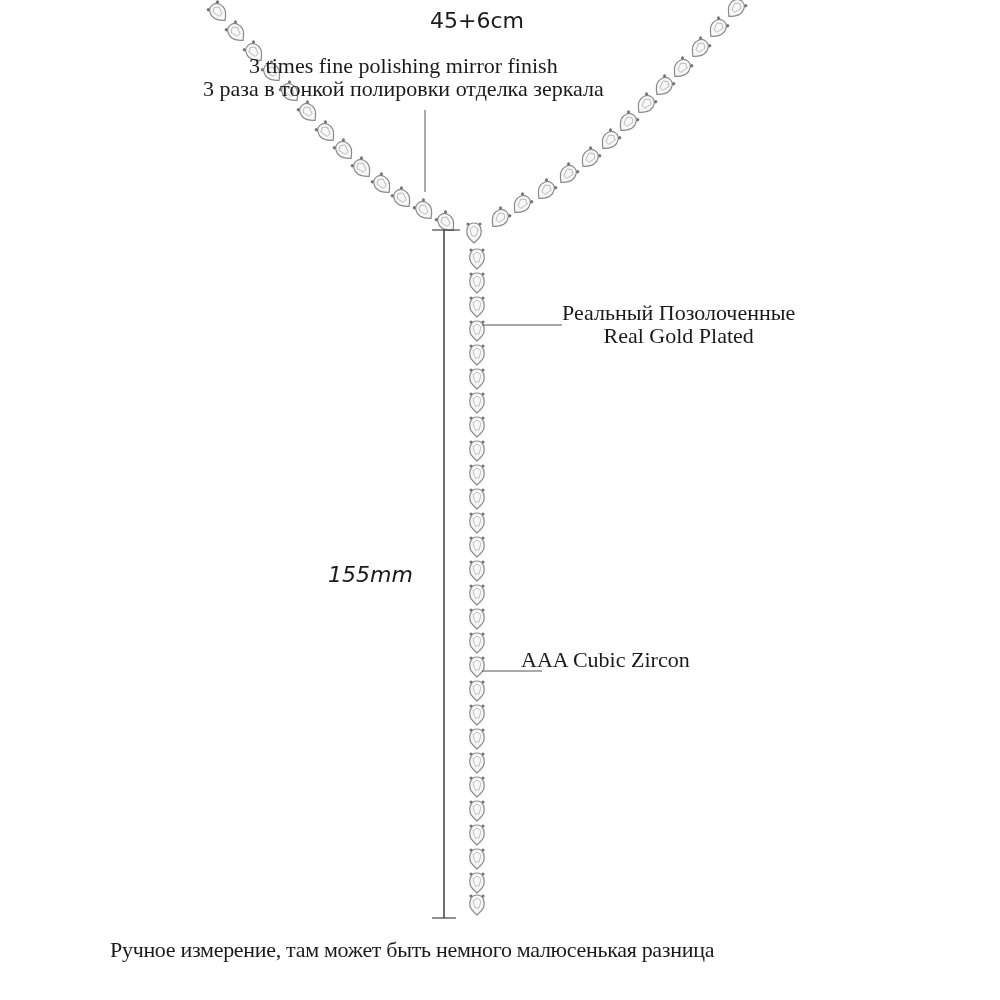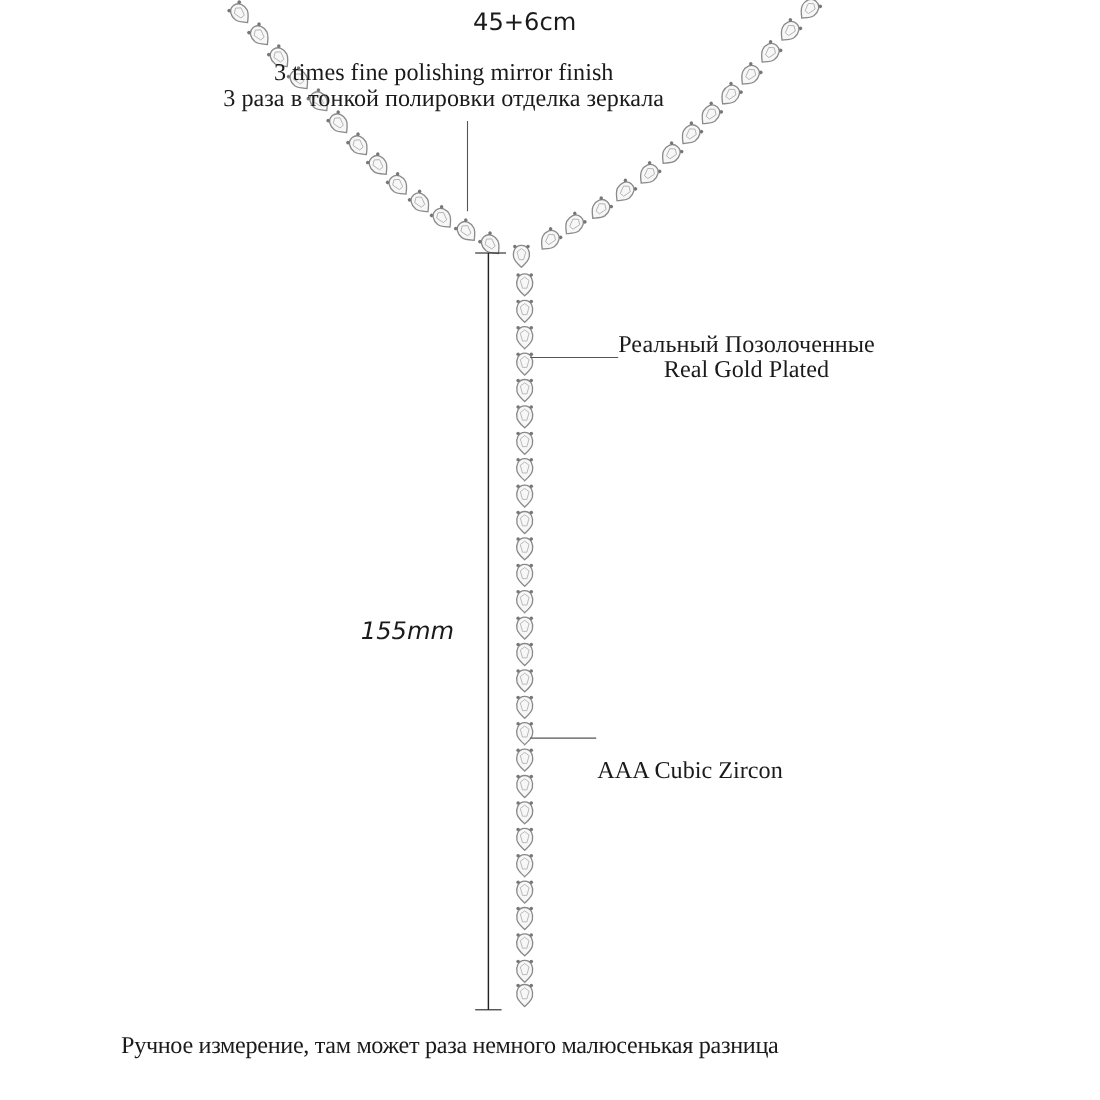--- a/index.html
+++ b/index.html
@@ -3,21 +3,21 @@
 <meta charset="utf-8">
 <style>
   html, body { margin:0; padding:0; background:#ffffff; }
   body { width:1000px; height:1000px; position:relative; overflow:hidden;
          font-family:"DejaVu Sans", "Liberation Sans", sans-serif; color:#1a1a1a; }
   .txt { position:absolute; white-space:nowrap; line-height:1.05;text-align:center; }
   #chain-svg { position:absolute; left:0; top:0; }
   .t-size { font-size:22px; left:430px; top:9px; }
   .t-polish { font-size:22px; left:203px; top:54px; }
   .t-gold { font-size:22px; left:562px; top:301px; }
-  .t-zircon { font-size:22px; left:543px; top:648px;margin-top:40px; }
+  .t-zircon { font-size:22px; left:521px; top:648px; }
   .t-len { font-size:22px; left:328px; top:563px;font-style:italic; }
   .t-notice { font-size:22px; left:110px; top:938px; letter-spacing:-0.3px; }
   .sub { display:block;font-family:Liberation Serif, serif; }
 </style>
 </head>
 <body>
 
 <svg id="chain-svg" width="1000" height="1000" viewBox="0 0 1000 1000">
   <defs>
     <g id="stone">
@@ -116,14 +116,14 @@
   <span class="sub">Real Gold Plated</span>
 </div>
 
 <div class="txt t-zircon">
   <span class="sub">AAA Cubic Zircon</span>
 </div>
 
 <div class="txt t-len">155mm</div>
 
 <div class="txt t-notice">
-  <span class="sub">Ручное измерение, там может раза немного малюсенькая разница</span>
+  <span class="sub">Ручное измерение, там может быть немного малюсенькая разница</span>
 </div>
 
 </body></html>

